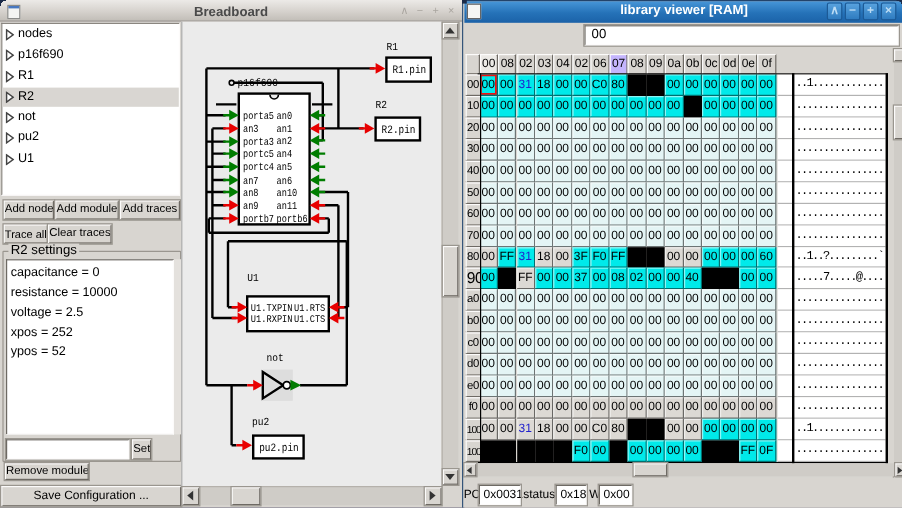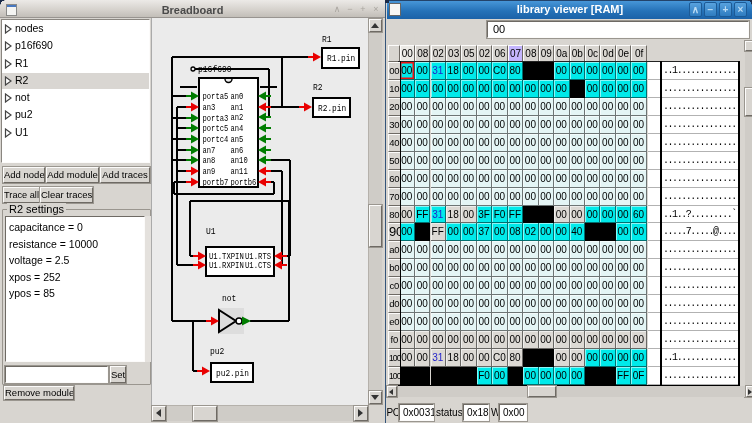--- a/index.html
+++ b/index.html
@@ -61,24 +61,25 @@
 <div class="btn2" style="left:3px;top:187px;width:37px;height:16px;line-height:14px;font-size:9.2px;">Trace all</div>
 <div class="btn2" style="left:40px;top:187px;width:53px;height:16px;line-height:14px;font-size:9.5px;">Clear traces</div>
 <div class="abs" style="left:2px;top:209px;width:149px;height:176px;border:1px solid #9a968f;border-radius:1px;"></div>
 <div class="abs" style="left:7px;top:203px;background:#d8d5d0;font-size:11px;padding:0 2px;">R2 settings</div>
 <div class="abs" style="left:5px;top:216px;width:140px;height:146px;background:#fff;border:1px solid;border-color:#6e6a64 #fcfbfa #fcfbfa #6e6a64;"></div>
 <div class="abs" style="left:145px;top:216px;width:6px;height:146px;background:#e4e1dd;"></div>
 <div class="abs" style="left:9px;top:221px;font-size:10.5px;color:#000;">capacitance = 0</div>
 <div class="abs" style="left:9px;top:238px;font-size:10.5px;color:#000;">resistance = 10000</div>
 <div class="abs" style="left:9px;top:254px;font-size:10.5px;color:#000;">voltage = 2.5</div>
 <div class="abs" style="left:9px;top:271px;font-size:10.5px;color:#000;">xpos = 252</div>
-<div class="abs" style="left:9px;top:287px;font-size:10.5px;color:#000;">ypos = 85</div>
+<div class="abs" style="left:9px;top:287px;font-size:10.5px;color:#000;">ypos = 52</div>
 <div class="abs sunken" style="left:5px;top:366px;width:103px;height:17px;"></div>
 <div class="btn2" style="left:110px;top:366px;width:16px;height:17px;line-height:15px;font-size:9.5px;">Set</div>
 <div class="btn2" style="left:4px;top:386px;width:70px;height:14px;line-height:12px;font-size:9.5px;">Remove module</div>
+<div class="btn2" style="left:1px;top:405px;width:150px;height:17px;line-height:15px;font-size:10px;">Save Configuration ...</div>
 <div class="abs" style="left:151px;top:18px;width:217px;height:387px;background:#ebebeb;border-left:1px solid #aaa;"></div>
 <svg class="abs" style="left:152px;top:18px;" width="216" height="387" viewBox="0 0 216 387">
 <line x1="20" y1="39" x2="20" y2="303" stroke="#000" stroke-width="2"></line>
       <line x1="20" y1="303" x2="54" y2="303" stroke="#000" stroke-width="2"></line>
       <line x1="20" y1="39" x2="160" y2="39" stroke="#000" stroke-width="2"></line>
       <line x1="130" y1="39" x2="130" y2="89" stroke="#000" stroke-width="2"></line>
       <line x1="114" y1="89" x2="151" y2="89" stroke="#000" stroke-width="2"></line>
       <line x1="43" y1="51" x2="117" y2="51" stroke="#000" stroke-width="2"></line>
       <line x1="117" y1="51" x2="117" y2="99" stroke="#000" stroke-width="2"></line>
       <line x1="117" y1="78" x2="112" y2="78" stroke="#000" stroke-width="2"></line>
@@ -227,21 +228,21 @@
 <div class="abs" style="left:303px;top:2px;width:13px;height:15px;background:linear-gradient(#58a2de,#2f7cc0);border:1px solid #1c5a96;border-radius:2px;color:#bcdcf4;font-size:10px;font-weight:bold;text-align:center;line-height:14px;">∧</div>
 <div class="abs" style="left:318px;top:2px;width:13px;height:15px;background:linear-gradient(#58a2de,#2f7cc0);border:1px solid #1c5a96;border-radius:2px;color:#bcdcf4;font-size:10px;font-weight:bold;text-align:center;line-height:14px;">−</div>
 <div class="abs" style="left:333px;top:2px;width:13px;height:15px;background:linear-gradient(#58a2de,#2f7cc0);border:1px solid #1c5a96;border-radius:2px;color:#bcdcf4;font-size:10px;font-weight:bold;text-align:center;line-height:14px;">+</div>
 <div class="abs" style="left:348px;top:2px;width:13px;height:15px;background:linear-gradient(#58a2de,#2f7cc0);border:1px solid #1c5a96;border-radius:2px;color:#bcdcf4;font-size:10px;font-weight:bold;text-align:center;line-height:14px;">×</div>
 <div class="abs sunken" style="left:101px;top:21px;width:262px;height:17px;font-size:11px;line-height:15px;padding-left:5px;">00</div>
 <div class="cellh" style="left:2px;top:45px;width:12px;height:17px;"></div>
 <div class="cellh" style="left:13.60px;top:45px;width:15.45px;height:17px;line-height:15px;background:#eceae6;">00</div>
 <div class="cellh" style="left:29.05px;top:45px;width:15.45px;height:17px;line-height:15px;background:#d8d5d0;">08</div>
 <div class="cellh" style="left:44.50px;top:45px;width:15.45px;height:17px;line-height:15px;background:#d8d5d0;">02</div>
 <div class="cellh" style="left:59.95px;top:45px;width:15.45px;height:17px;line-height:15px;background:#d8d5d0;">03</div>
-<div class="cellh" style="left:75.40px;top:45px;width:15.45px;height:17px;line-height:15px;background:#d8d5d0;">05</div>
+<div class="cellh" style="left:75.40px;top:45px;width:15.45px;height:17px;line-height:15px;background:#d8d5d0;">04</div>
 <div class="cellh" style="left:90.85px;top:45px;width:15.45px;height:17px;line-height:15px;background:#d8d5d0;">02</div>
 <div class="cellh" style="left:106.30px;top:45px;width:15.45px;height:17px;line-height:15px;background:#d8d5d0;">06</div>
 <div class="cellh" style="left:121.75px;top:45px;width:15.45px;height:17px;line-height:15px;background:#c4b5fd;">07</div>
 <div class="cellh" style="left:137.20px;top:45px;width:15.45px;height:17px;line-height:15px;background:#d8d5d0;">08</div>
 <div class="cellh" style="left:152.65px;top:45px;width:15.45px;height:17px;line-height:15px;background:#d8d5d0;">09</div>
 <div class="cellh" style="left:168.10px;top:45px;width:15.45px;height:17px;line-height:15px;background:#d8d5d0;">0a</div>
 <div class="cellh" style="left:183.55px;top:45px;width:15.45px;height:17px;line-height:15px;background:#d8d5d0;">0b</div>
 <div class="cellh" style="left:199.00px;top:45px;width:15.45px;height:17px;line-height:15px;background:#d8d5d0;">0c</div>
 <div class="cellh" style="left:214.45px;top:45px;width:15.45px;height:17px;line-height:15px;background:#d8d5d0;">0d</div>
 <div class="cellh" style="left:229.90px;top:45px;width:15.45px;height:17px;line-height:15px;background:#d8d5d0;">0e</div>

